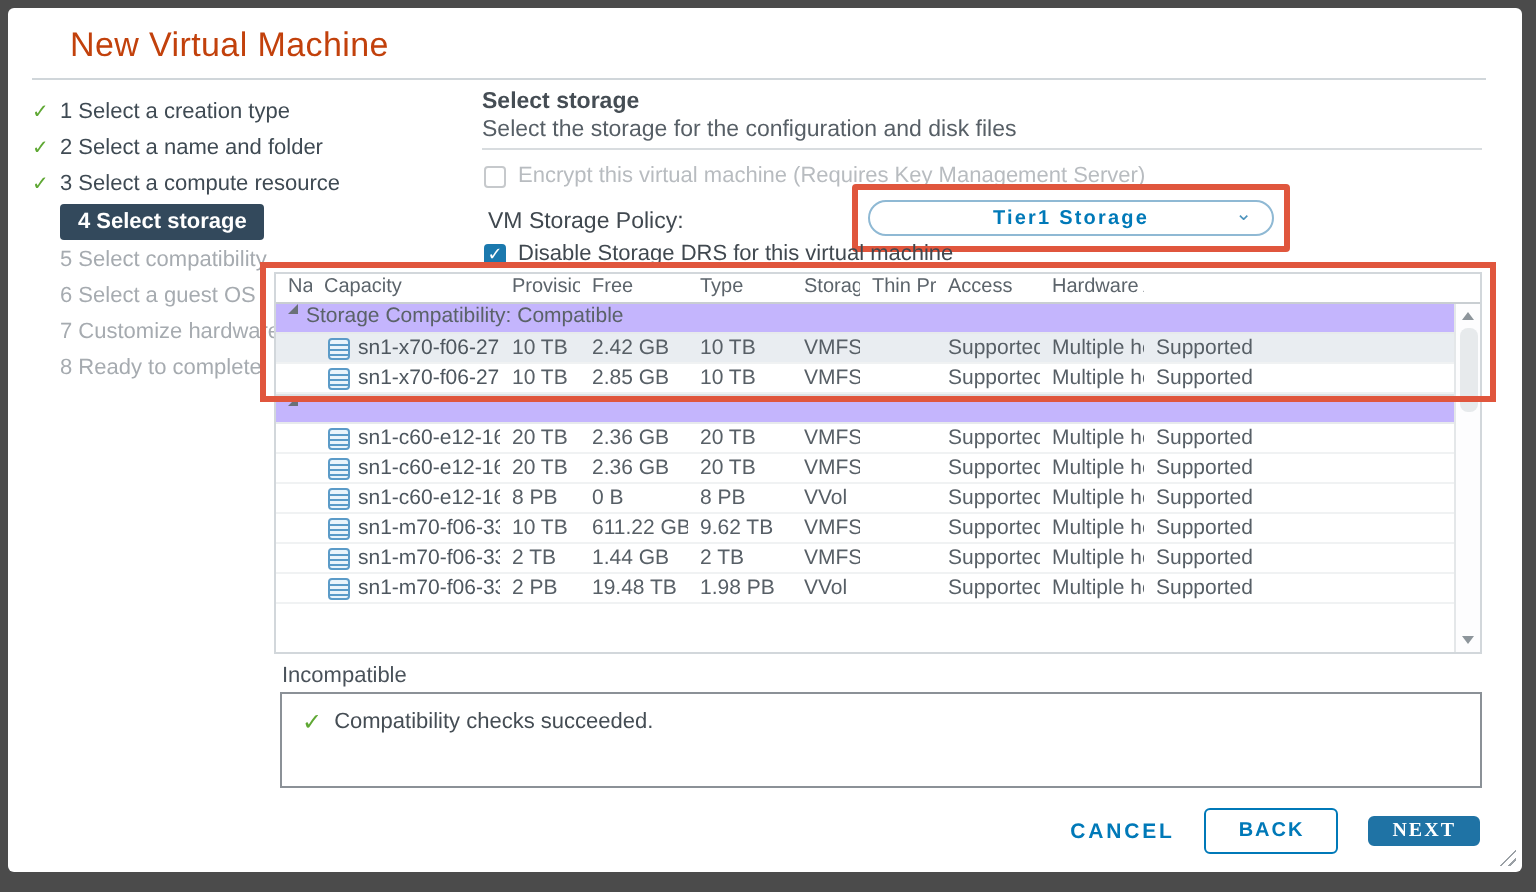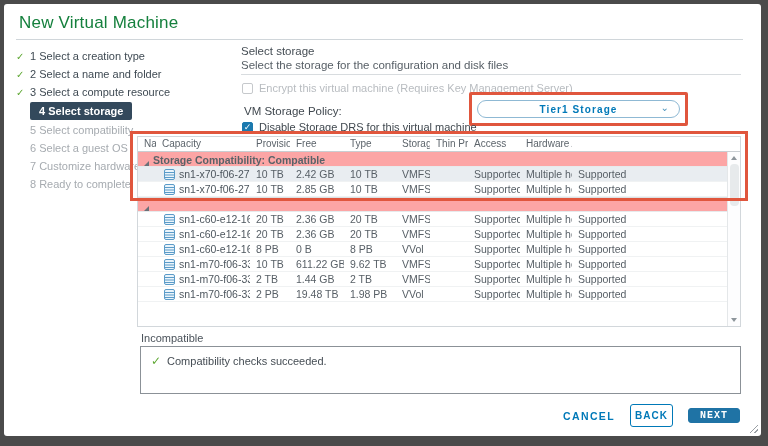--- a/index.html
+++ b/index.html
@@ -7,51 +7,51 @@
   body {
     background:#4b4b4b;
     font-family:"Liberation Sans", "DejaVu Sans", sans-serif;
     position:relative;
   }
   .dialog {
     position:absolute; left:4px; top:4px; width:757px; height:432px;
     background:#ffffff; border-radius:3px;
   }
   .dialog-title {
-    position:absolute; left:15px; top:9px; font-size:17px; font-weight:400;
-    color:#15803d; letter-spacing:.2px;
+    position:absolute; left:31px; top:9px; font-size:17px; font-weight:400;
+    color:#c2410c; letter-spacing:.2px;
   }
   .title-rule { position:absolute; left:12px; right:18px; top:35px; border-top:1px solid #d0d6da; }
 
   
   .steps { position:absolute; left:12px; top:43px; width:218px; }
   .step { display:flex; align-items:center; height:18px; font-size:11px; cursor:default; }
   .step-check { width:14px; color:var(--green,#5fa834); font-weight:bold; font-size:10px; }
   .step.done  .step-label { color:#3f4a53; }
   .step.todo  .step-label { color:#a6abb0; }
   .step.active { height:20px; }
   .step.active .step-label {
     background:var(--active-step,#33495c); color:#fff; font-weight:bold;
     padding:3px 9px; border-radius:2px;text-align:center;
   }
 
   
-  .pane-heading { position:absolute; left:237px; top:41px; font-size:11.5px; font-weight:normal; color:#454d54;text-align:center; }
+  .pane-heading { position:absolute; left:237px; top:41px; font-size:11.5px; font-weight:bold; color:#454d54;text-align:center; }
   .pane-sub     { position:absolute; left:237px; top:55px; font-size:11.5px; color:#575f66; }
   .pane-rule    { position:absolute; left:237px; right:20px; top:70px; border-top:1px solid #d8dcdf; }
 
   .encrypt-row { position:absolute; left:238px; top:78px; display:flex; align-items:center; gap:6px;
                  font-size:11px; color:#b8bcc0; }
   .checkbox { width:11px; height:11px; border:1px solid #c6c9cc; border-radius:2px; background:#fff;
               display:inline-flex; align-items:center; justify-content:center; flex:0 0 auto; }
   .checkbox.checked { background:#1b79ae; border-color:#1b79ae; color:#fff; font-size:9px; font-weight:bold; line-height:1; }
 
   .policy-label { position:absolute; left:240px; top:101px; font-size:11.5px; color:#40484f; }
   .annotation { border:3px solid var(--annotation,#e0563d); position:absolute; pointer-events:none; }
-  .annotation-policy { left:465px; top:88px; width:219px; height:34px; border-radius:2px; pointer-events:auto; }
+  .annotation-policy { left:422px; top:88px; width:219px; height:34px; border-radius:2px; pointer-events:auto; }
   .dropdown {
     position:absolute; left:5px; top:5px; right:5px; bottom:5px;
     border:1px solid #8fb9d4; border-radius:10px; background:#fff;
     display:flex; align-items:center; justify-content:center;
     font-size:10px; font-weight:600; letter-spacing:1.1px; color:var(--blue,#0079b8);
     cursor:pointer;
   }
   .dropdown .chev { position:absolute; right:10px; top:1px; font-size:10px; color:#4d94bd; font-weight:400; letter-spacing:0; }
 
   .drs-row { position:absolute; left:238px; top:117px; display:flex; align-items:center; gap:6px;
@@ -59,22 +59,22 @@
 
   
   .ds-table { position:absolute; left:133px; top:132px; width:604px; height:191px;
               border:1px solid #d2d7db; background:#fff; font-size:10.5px; color:#575f66; }
   .thead { height:15px; border-bottom:1px solid #c9ced2; }
   .table-header-row { display:grid; width:calc(100% - 13px); height:100%;
     grid-template-columns:18px 94px 40px 54px 52px 34px 38px 52px 52px minmax(0,1fr); }
   .th { font-size:10px; color:#5c646b; padding-left:6px; line-height:14px; white-space:nowrap;
         overflow:hidden; cursor:pointer; }
   .tbody { position:absolute; left:0; top:15px; right:13px; bottom:0; overflow:hidden; }
-  .group-row { display:flex; align-items:flex-end; height:15px; background:#fca5a5;
-               border-top:1px solid #dde1e4; border-bottom:1px solid #e7eaec; cursor:pointer;font-weight:bold; }
+  .group-row { display:flex; align-items:flex-start; height:15px; background:#c4b5fd;
+               border-top:1px solid #dde1e4; border-bottom:1px solid #e7eaec; cursor:pointer; }
   .group-row:first-child { border-top:none; }
   .tri { width:0; height:0; border-bottom:5px solid #6a7178; border-left:5px solid transparent;
          margin-left:6px; margin-right:4px; }
   .group-label { font-size:10.5px; color:#5a6268; }
   .data-row { display:grid; height:15px; align-items:center; cursor:pointer;
     grid-template-columns:18px 94px 40px 54px 52px 34px 38px 52px 52px minmax(0,1fr);
     border-bottom:1px solid #f0f2f3; }
   .data-row.selected { background:var(--selrow,#e9edf1); }
   .td { padding-left:6px; white-space:nowrap; overflow:hidden; line-height:15px; }
   .td-name { display:flex; align-items:center; gap:4px; padding-left:8px; color:#4d565e; }
@@ -93,24 +93,24 @@
                 border:1px solid #8b9197; background:#fff; }
   .compat-msg { display:flex; align-items:center; gap:6px; padding:7px 10px; font-size:11px; color:#454d54; }
   .compat-check { color:var(--green,#5fa834); font-weight:bold; font-size:12px; }
 
   
   .footer { position:absolute; right:21px; bottom:9px; display:flex; align-items:center; gap:15px;margin-left:16px; }
   .btn-link { background:none; border:none; color:var(--blue,#0079b8); font-size:10.5px; font-weight:600;
               letter-spacing:1.4px; cursor:pointer; font-family:inherit; }
   .btn-outline { background:#fff; border:1px solid var(--blue,#0079b8); border-radius:3px;
                  color:var(--blue,#0079b8); font-size:10px; font-weight:bold; letter-spacing:1px;
-                 padding:5px 4px; cursor:pointer; font-family:inherit; }
+                 padding:5px 16px; cursor:pointer; font-family:inherit; }
   .btn-solid { background:var(--next,#1f73a5); border:1px solid var(--next,#1f73a5); border-radius:3px;
                color:#fff; font-size:10px; font-weight:bold; letter-spacing:1px;
-               padding:1px 11px; cursor:pointer; font-family:Liberation Mono, monospace; }
+               padding:1px 11px; cursor:pointer; font-family:Liberation Serif, serif; }
   .resize-handle { position:absolute; right:3px; bottom:3px; width:9px; height:9px; cursor:nwse-resize;
     background:repeating-linear-gradient(-45deg, transparent 0 2px, #9aa0a5 2px 3px);
     clip-path:polygon(100% 0, 100% 100%, 0 100%); }
 </style>
 </head>
 <body>
 
 <div class="dialog">
 
   <div class="dialog-title">New Virtual Machine</div>

